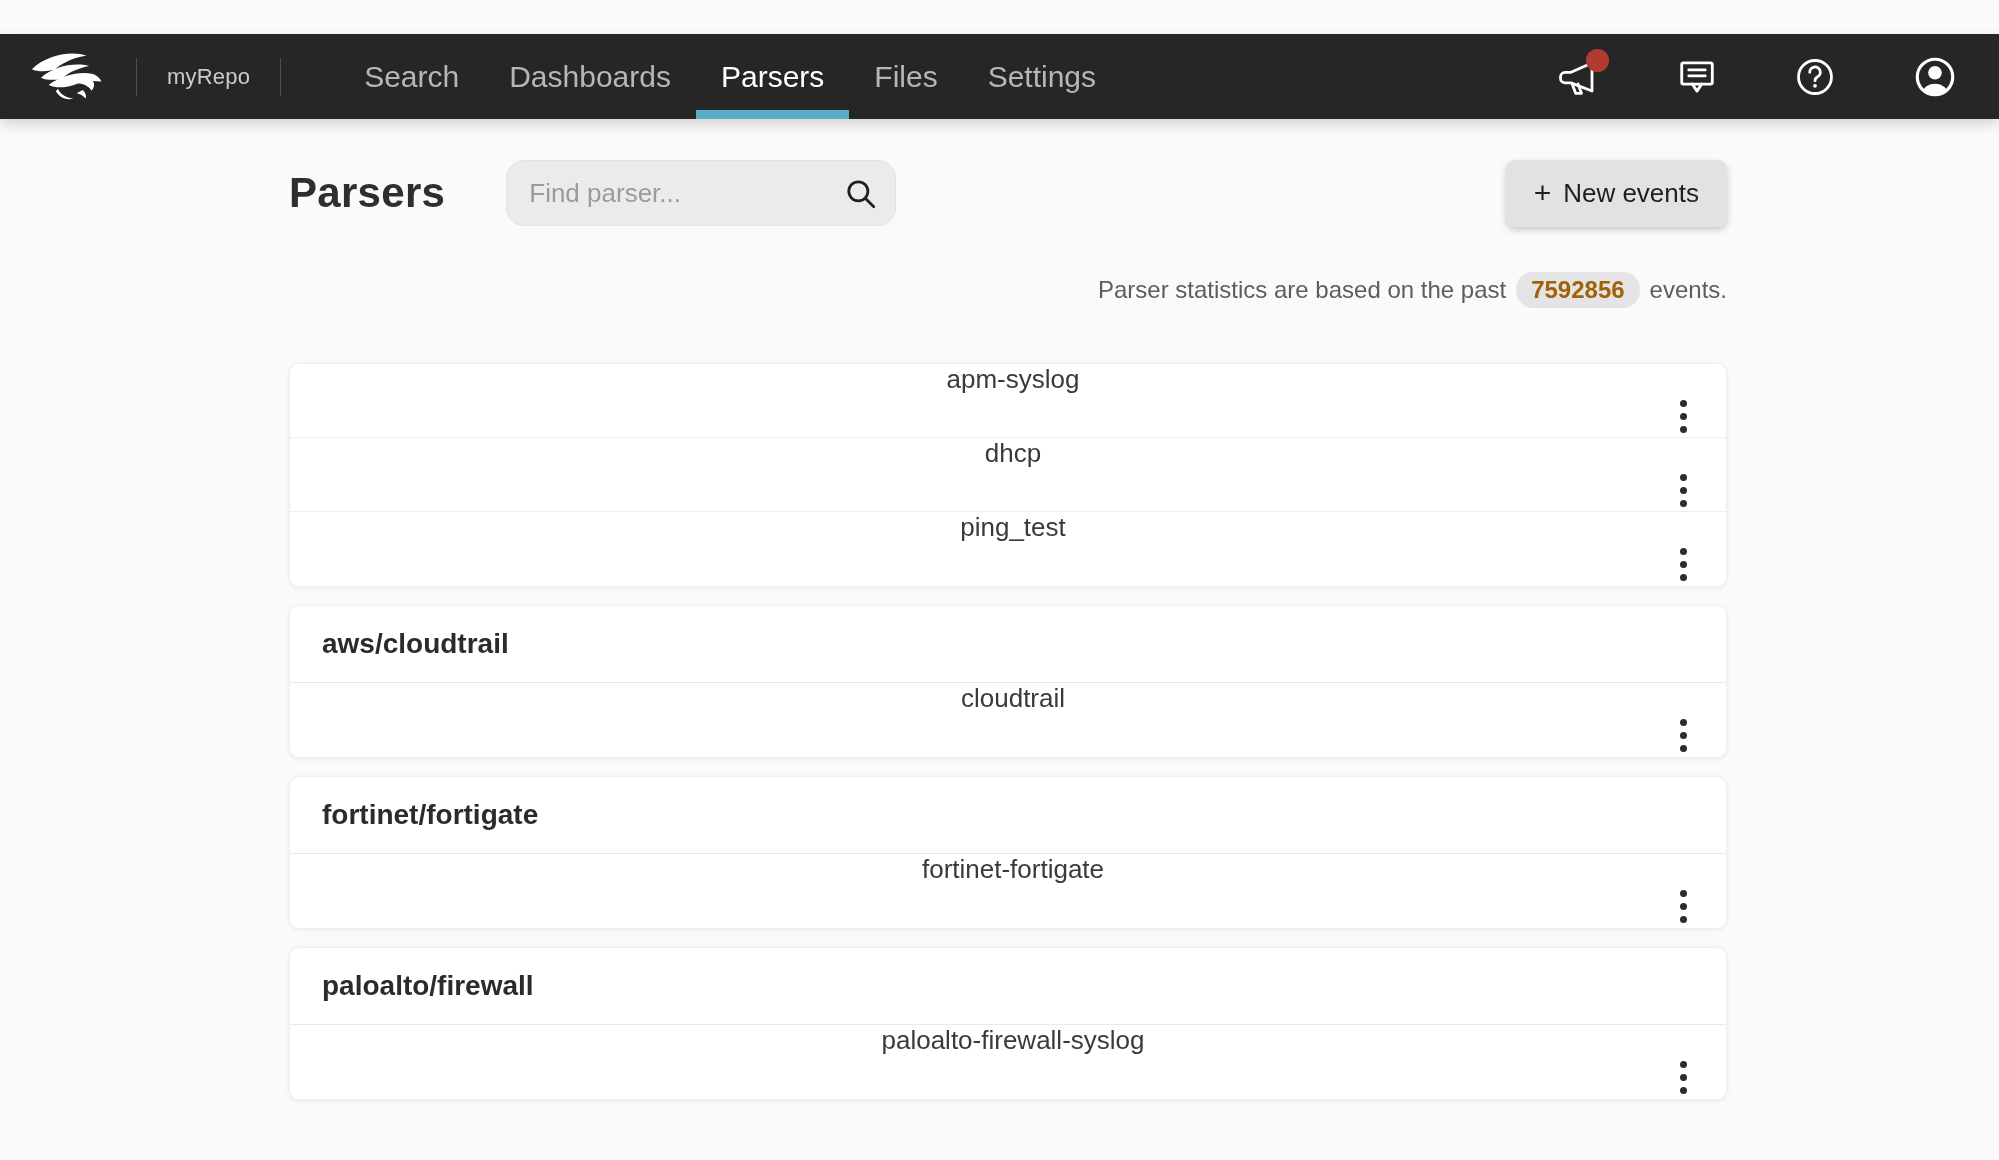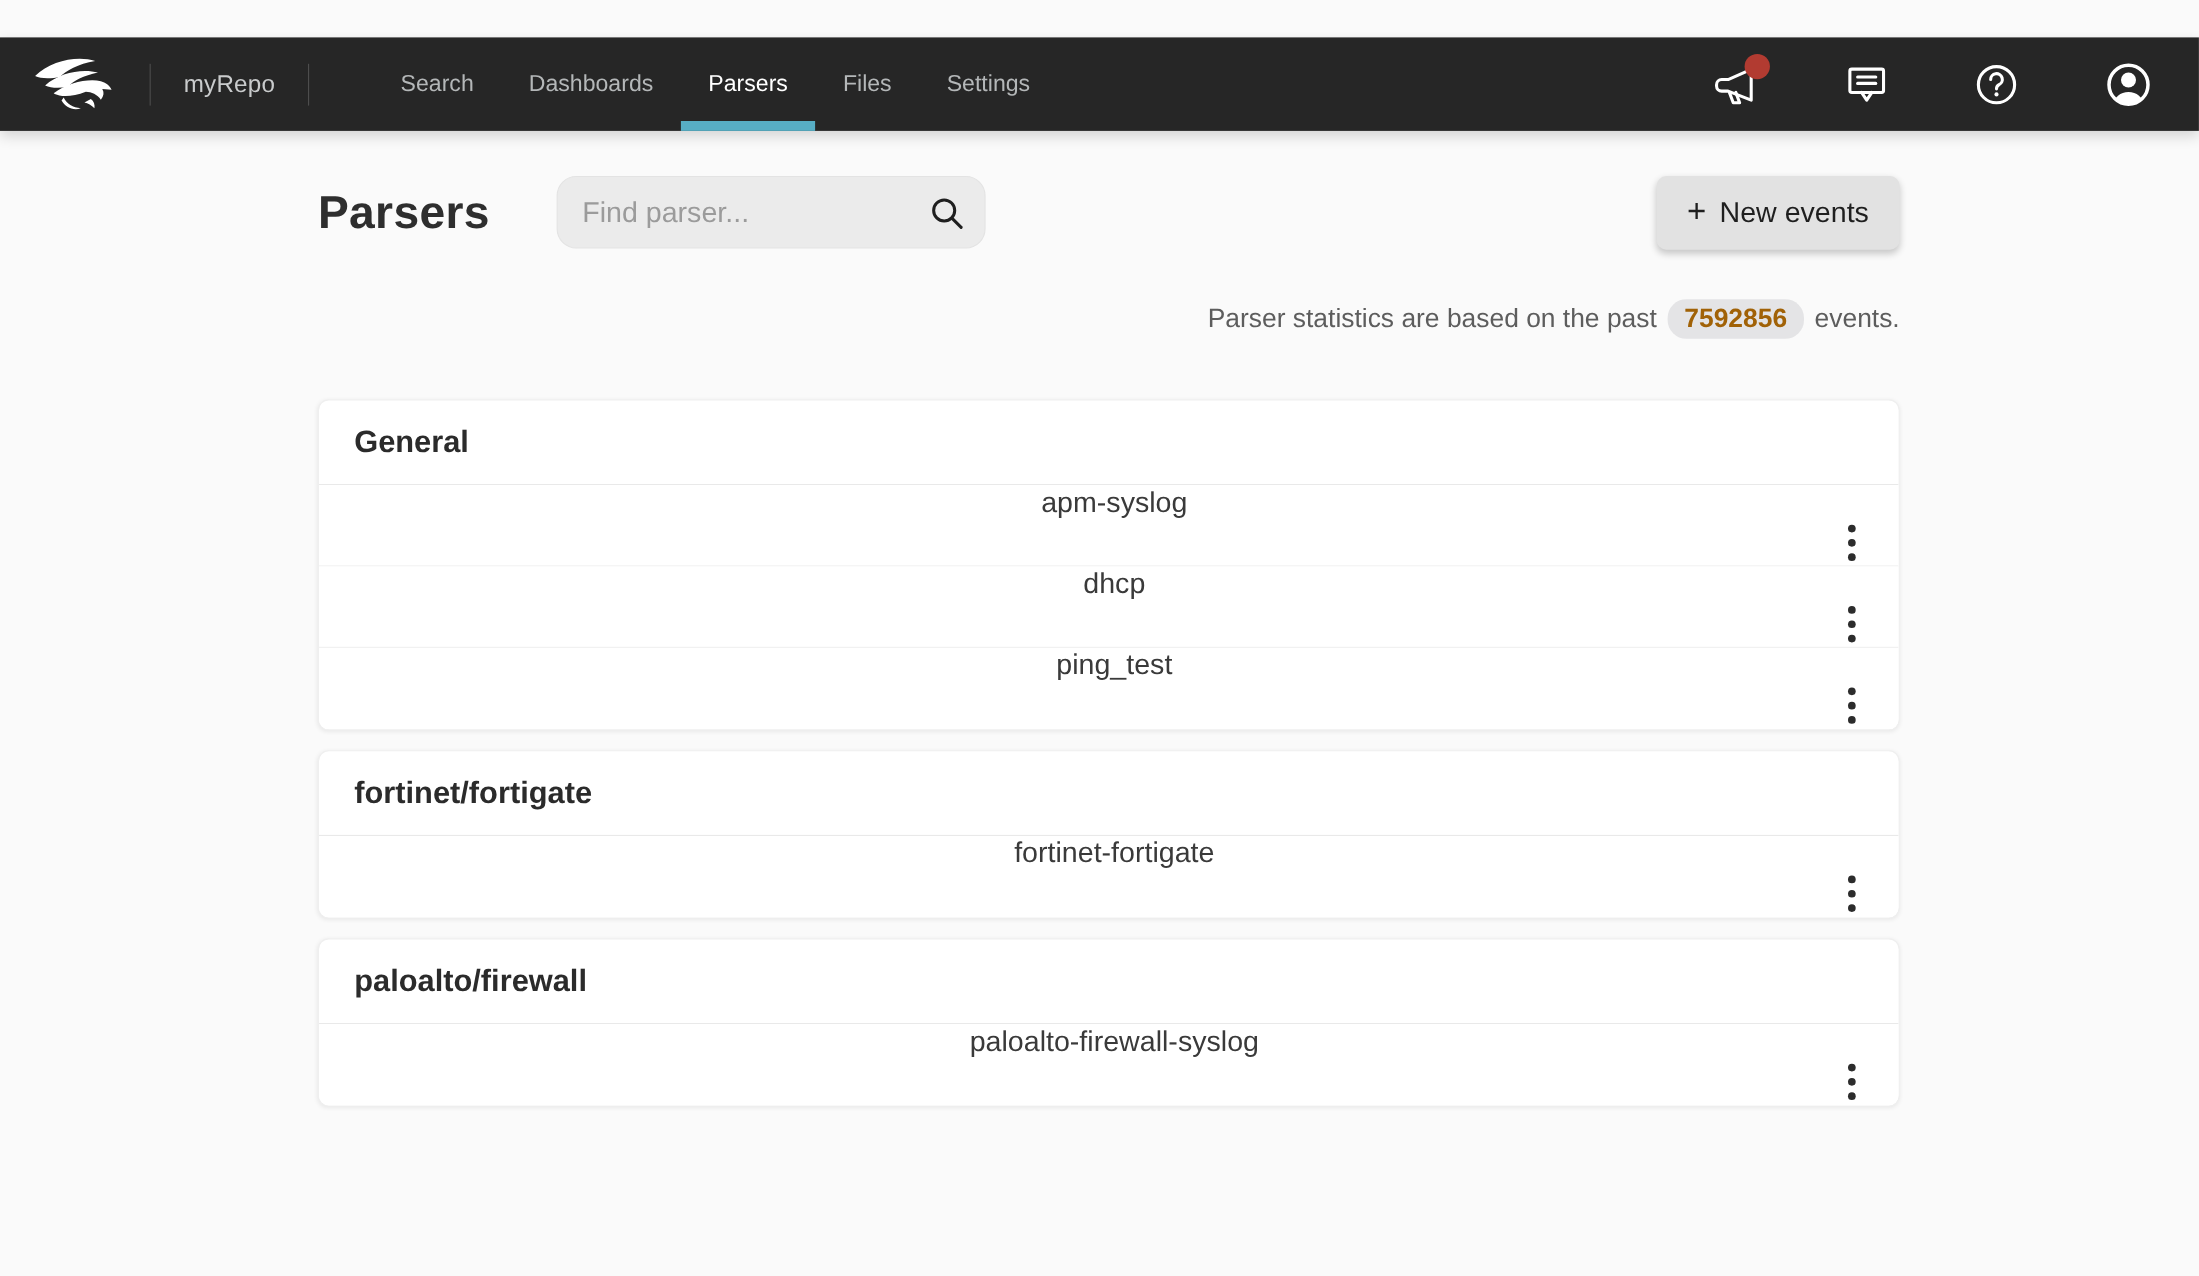--- a/index.html
+++ b/index.html
@@ -24,21 +24,21 @@
     width:1px; height:38px; background:#4d4d4d;
     align-self:center; margin:0 30px;
   }
   .repo-name {
     align-self:center; color:#c9cbcc; font-size:22px; letter-spacing:0.2px;
   }
   .nav-items { display:flex; align-items:stretch; margin-left:28px; }
   .nav-item {
     display:flex; align-items:center;
     padding:0 25px; cursor:pointer;
-    color:#b4b7b8; font-size:21px;
+    color:#b4b7b8; font-size:30px;
     border-bottom:9px solid transparent;
     border-top:9px solid transparent;
   }
   .nav-item.active { color:#ffffff; border-bottom-color:var(--accent,#57aec5); }
   .nav-right {
     margin-left:auto; display:flex; align-items:center;
     gap:78px; padding-right:42px;
   }
   .icon-btn { position:relative; background:none; border:none; cursor:pointer; line-height:0; }
   .icon-btn svg { display:block; }
@@ -223,43 +223,56 @@
 
   <div class="stats-line">
     <span>Parser statistics are based on the past</span>
     <span class="count-pill">7592856</span>
     <span>events.</span>
   </div>
 
   <div class="sections">
 
   <section class="card">
-        <div class="card-header">
-          <span class="card-title">General</span>
-        </div>
         <div>
 
         <div class="parser-row">
               <span class="parser-name">apm-syslog</span>
               <button class="kebab" aria-label="menu">
                 <i></i>
                 <i></i>
                 <i></i>
               </button>
             </div>
           <div class="parser-row">
               <span class="parser-name">dhcp</span>
               <button class="kebab" aria-label="menu">
                 <i></i>
                 <i></i>
                 <i></i>
               </button>
             </div>
           <div class="parser-row">
               <span class="parser-name">ping_test</span>
+              <button class="kebab" aria-label="menu">
+                <i></i>
+                <i></i>
+                <i></i>
+              </button>
+            </div>
+        </div>
+      </section>
+      <section class="card">
+        <div class="card-header">
+          <span class="card-title">aws/cloudtrail</span>
+        </div>
+        <div>
+
+        <div class="parser-row">
+              <span class="parser-name">cloudtrail</span>
               <button class="kebab" aria-label="menu">
                 <i></i>
                 <i></i>
                 <i></i>
               </button>
             </div>
         </div>
       </section>
       <section class="card">
         <div class="card-header">

